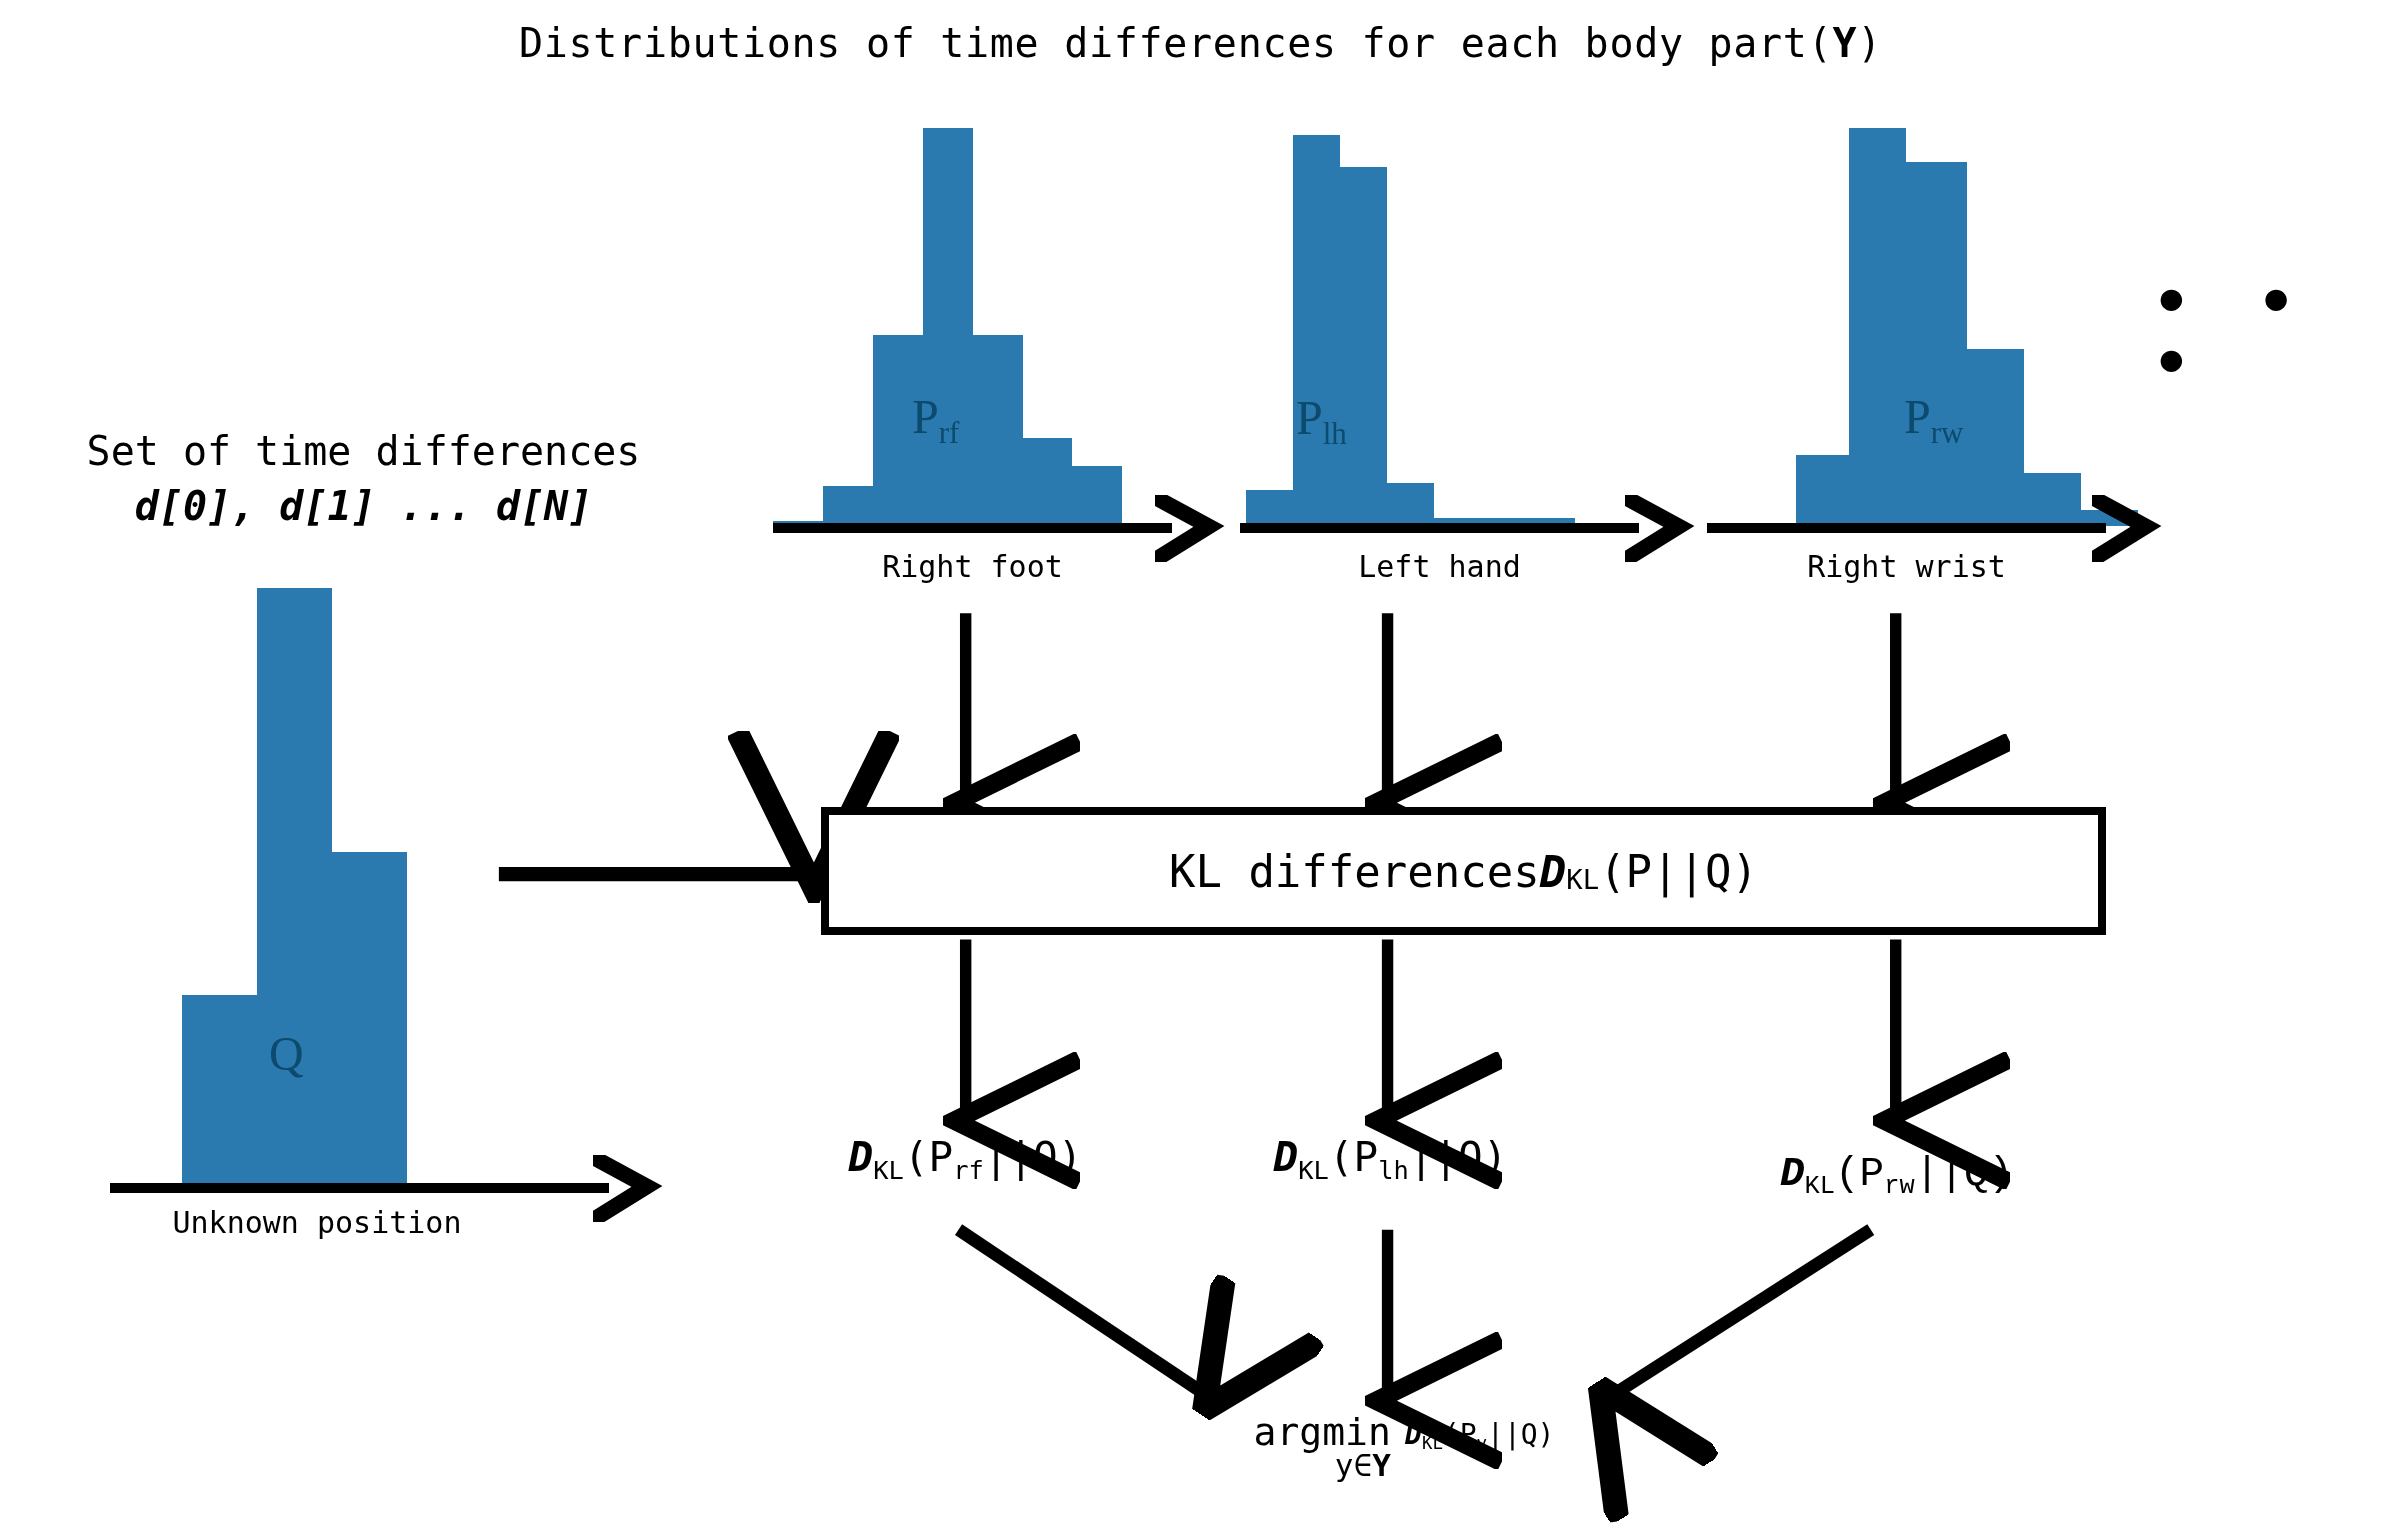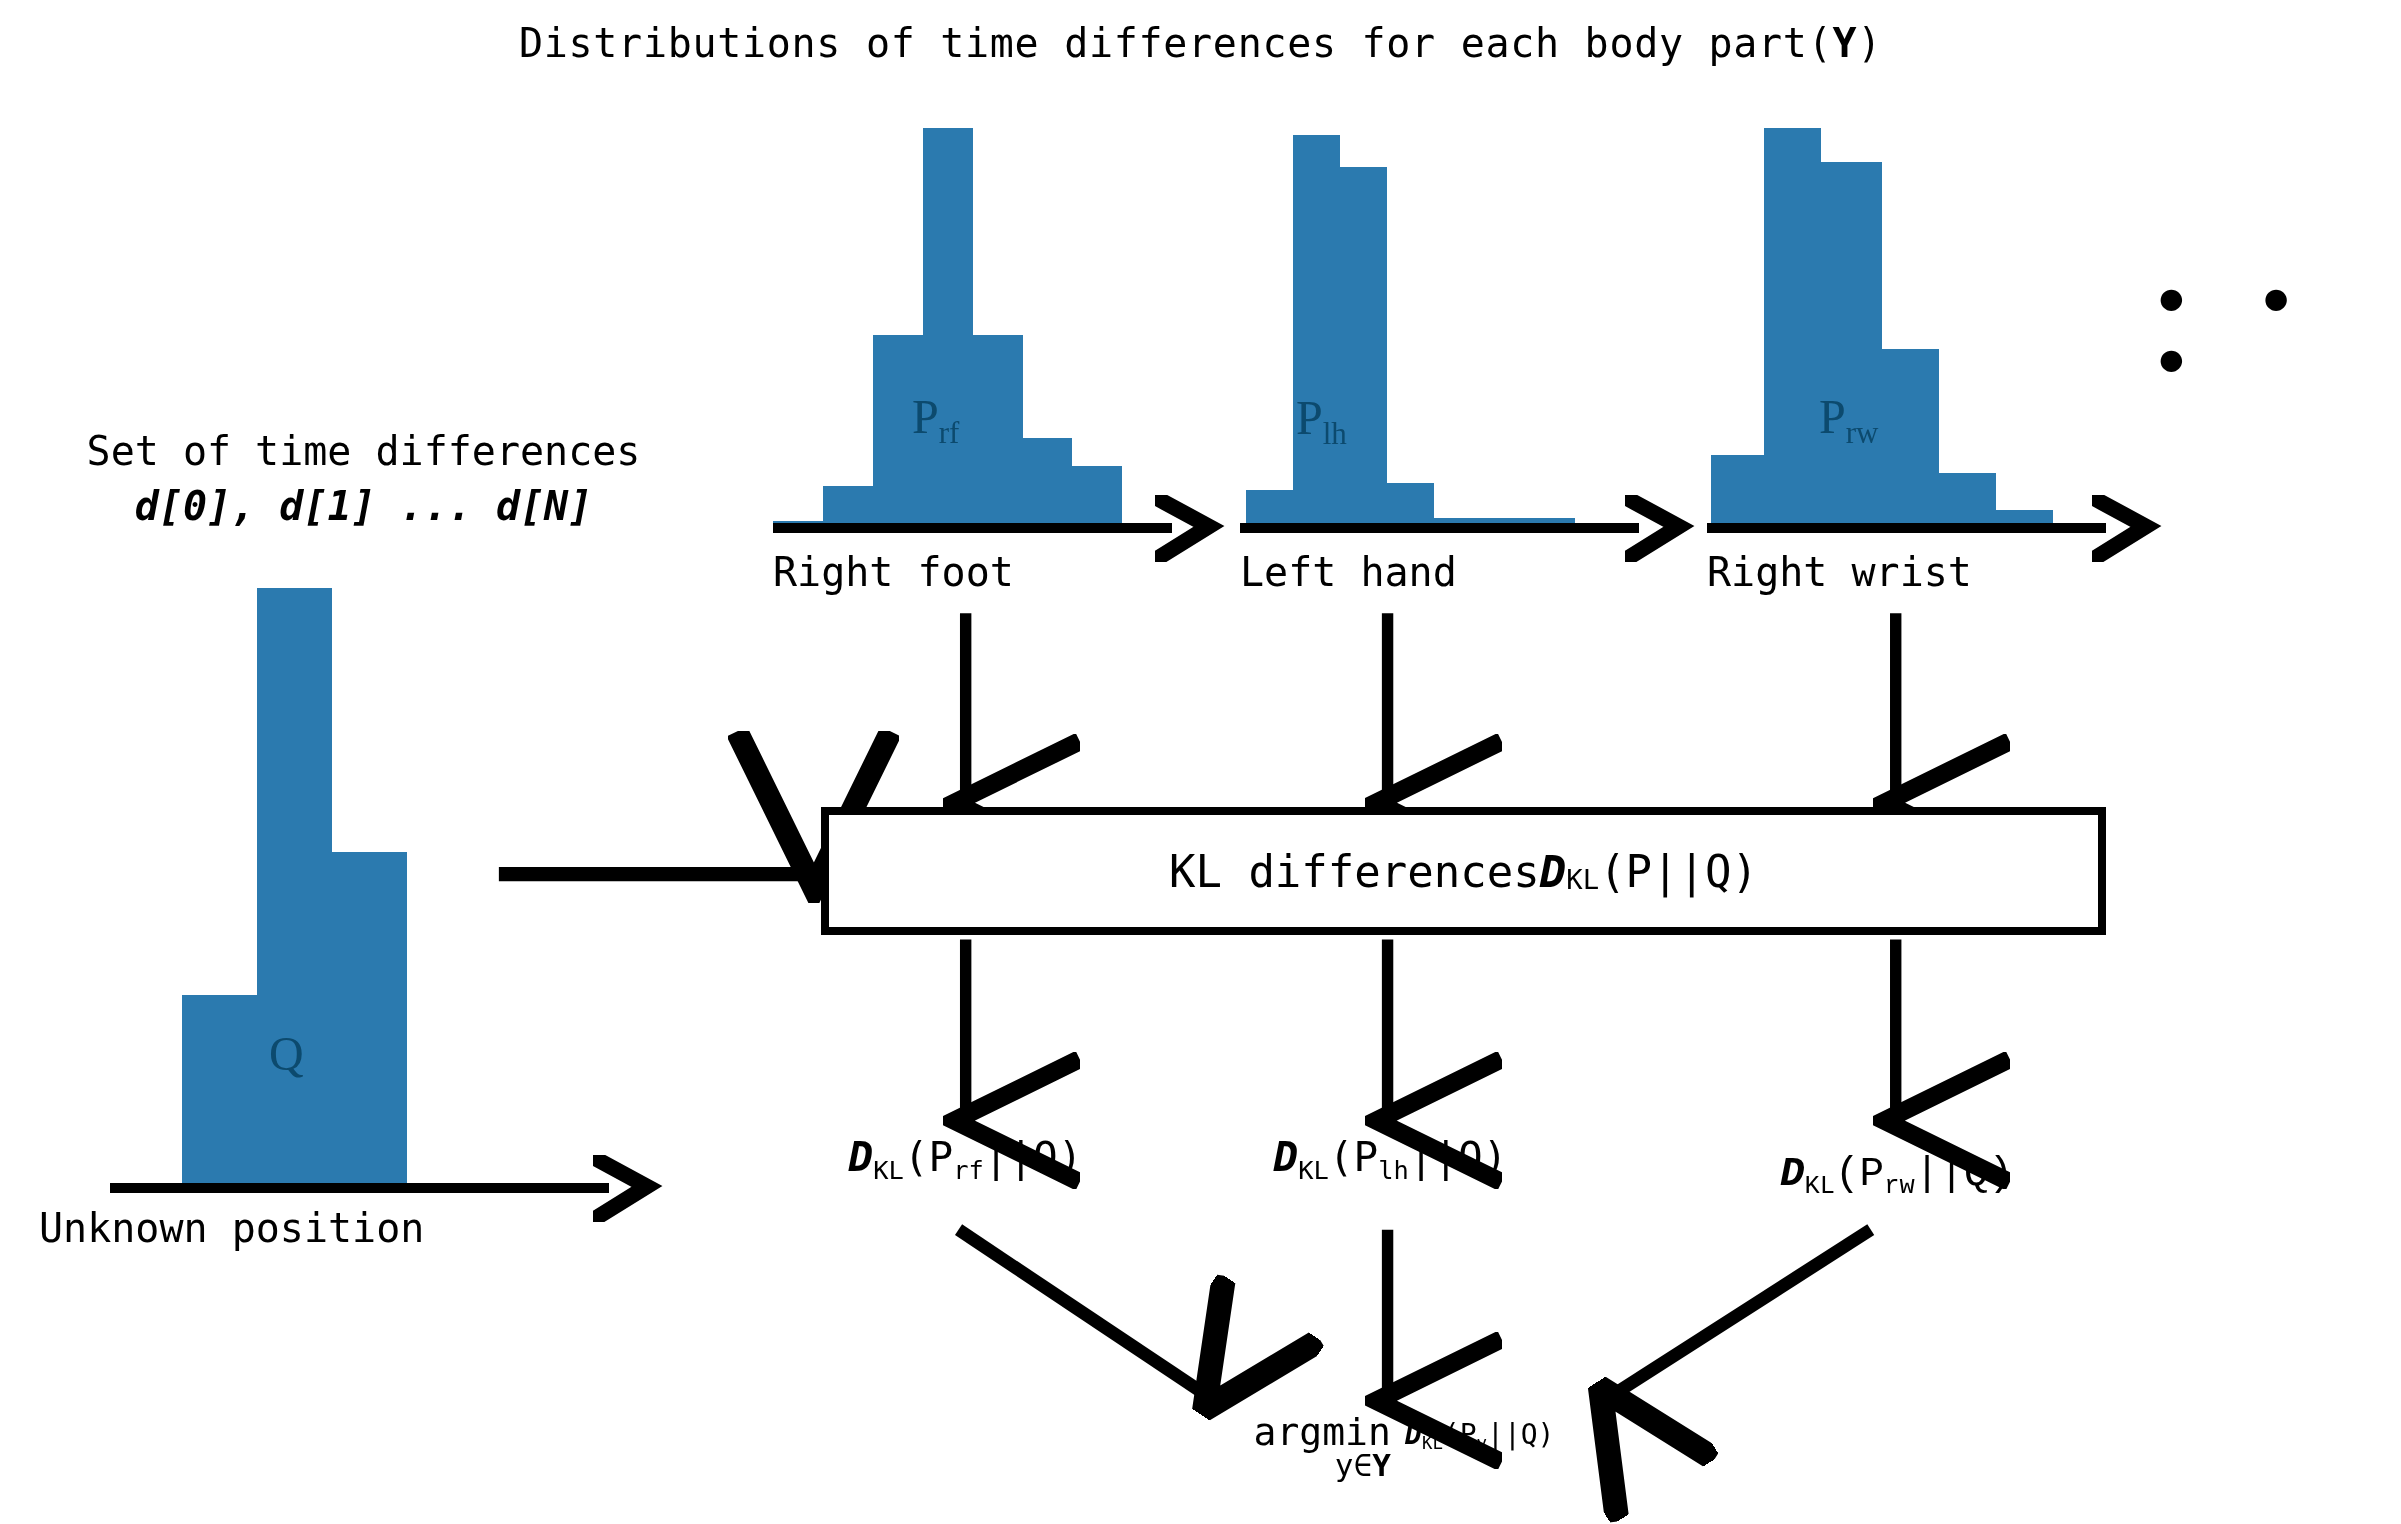--- a/index.html
+++ b/index.html
@@ -21,21 +21,21 @@
   
   .hist{position:absolute;}
   .hist .bars{position:absolute;bottom:0;left:0;width:100%;height:100%;}
   .bar{position:absolute;bottom:0;background:#2B7AAF;}
   .axis-line{position:absolute;height:10px;background:#000;}
   .plabel{
     position:absolute;color:#0c4a6e;font-size:48px;line-height:1;
     font-family:Liberation Serif, serif;
   }
   .plabel sub{font-size:31px;vertical-align:baseline;position:relative;top:10px;}
-  .hname{position:absolute;font-size:40px;text-align:left;white-space:nowrap;}
+  .hname{position:absolute;font-size:30px;text-align:center;white-space:nowrap;}
 
   
   svg.layer{position:absolute;left:0;top:0;width:2401px;height:1525px;pointer-events:none;}
 
   
   #klbox{
     left:821px;top:807px;width:1285px;height:128px;
     border:8.6px solid #000;background:#fff;box-sizing:border-box;
   }
   #kltext{
@@ -126,21 +126,21 @@
   </div>
 </div>
 <div class="abs axis-line" style="left:1240px;top:523px;width:399px;"></div>
 <div class="abs" style="left:1625px;top:495px;">
   <svg width="78" height="67" viewBox="0 0 110 94" style="display:block;">
     <path d="M2 4 L76 44 L2 90" fill="none" stroke="#000" stroke-width="22" stroke-linecap="square"></path>
   </svg>
 </div>
 <div class="abs hname" style="left:1240px;top:549px;width:399px;">Left hand</div>
 
-<div class="hist" style="left:1711px;top:128px;width:342px;height:398px;">
+<div class="hist" style="left:1796px;top:128px;width:342px;height:398px;">
   <div class="bars">
     <div class="bar" style="left:0px;  width:53px; height:71px;"></div>
     <div class="bar" style="left:53px; width:57px; height:398px;"></div>
     <div class="bar" style="left:110px;width:61px; height:364px;"></div>
     <div class="bar" style="left:171px;width:57px; height:177px;"></div>
     <div class="bar" style="left:228px;width:57px; height:53px;"></div>
     <div class="bar" style="left:285px;width:57px; height:15.7px;"></div>
   </div>
   <div class="plabel" style="left:108px;top:265px;">
     <span>P</span><sub>rw</sub>

